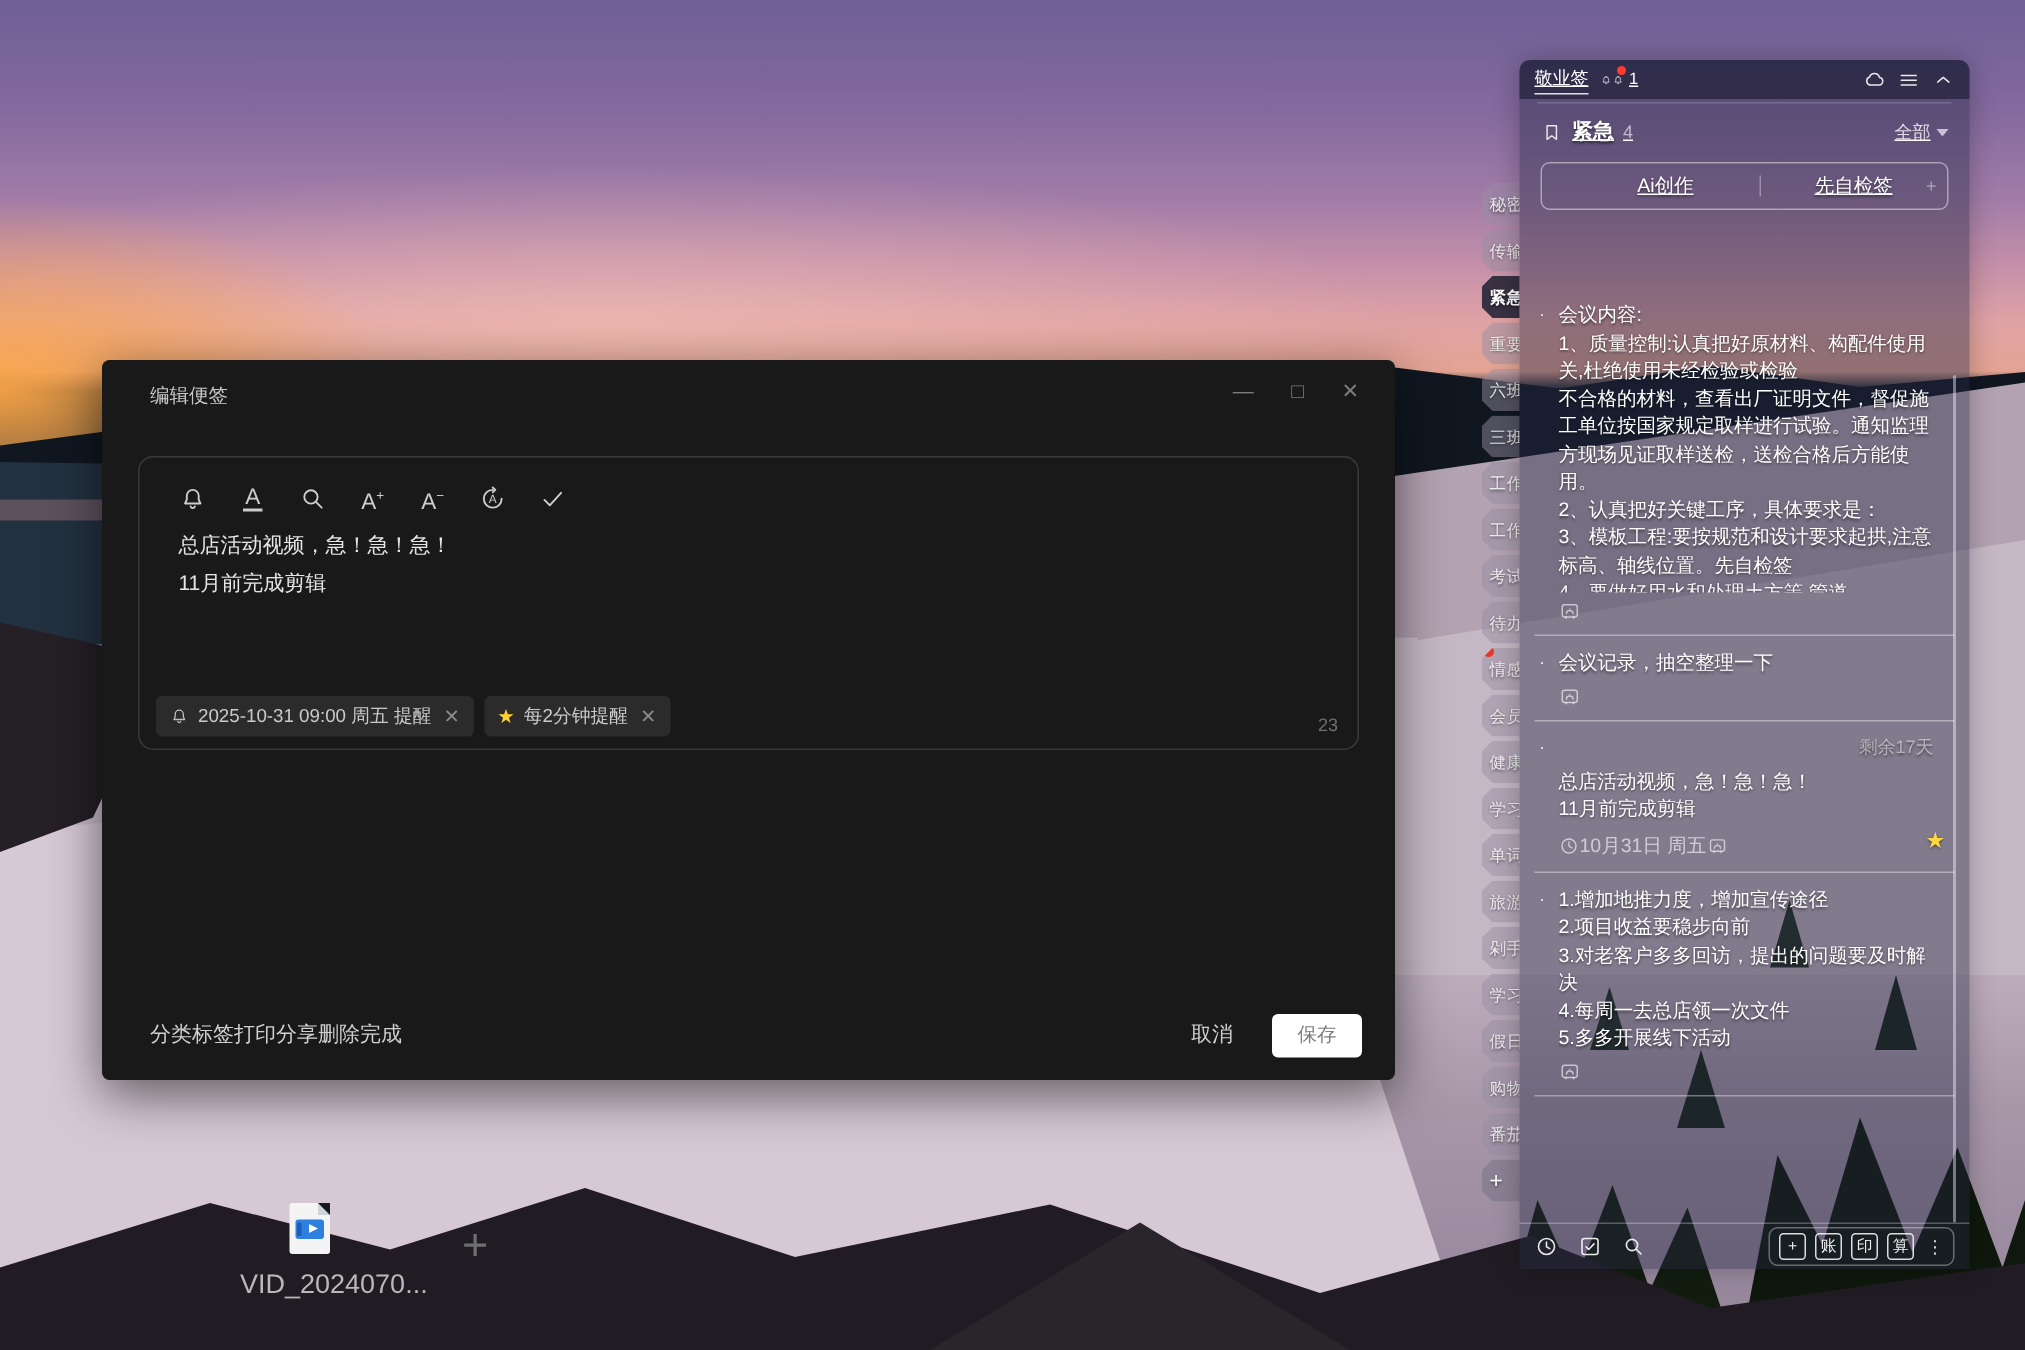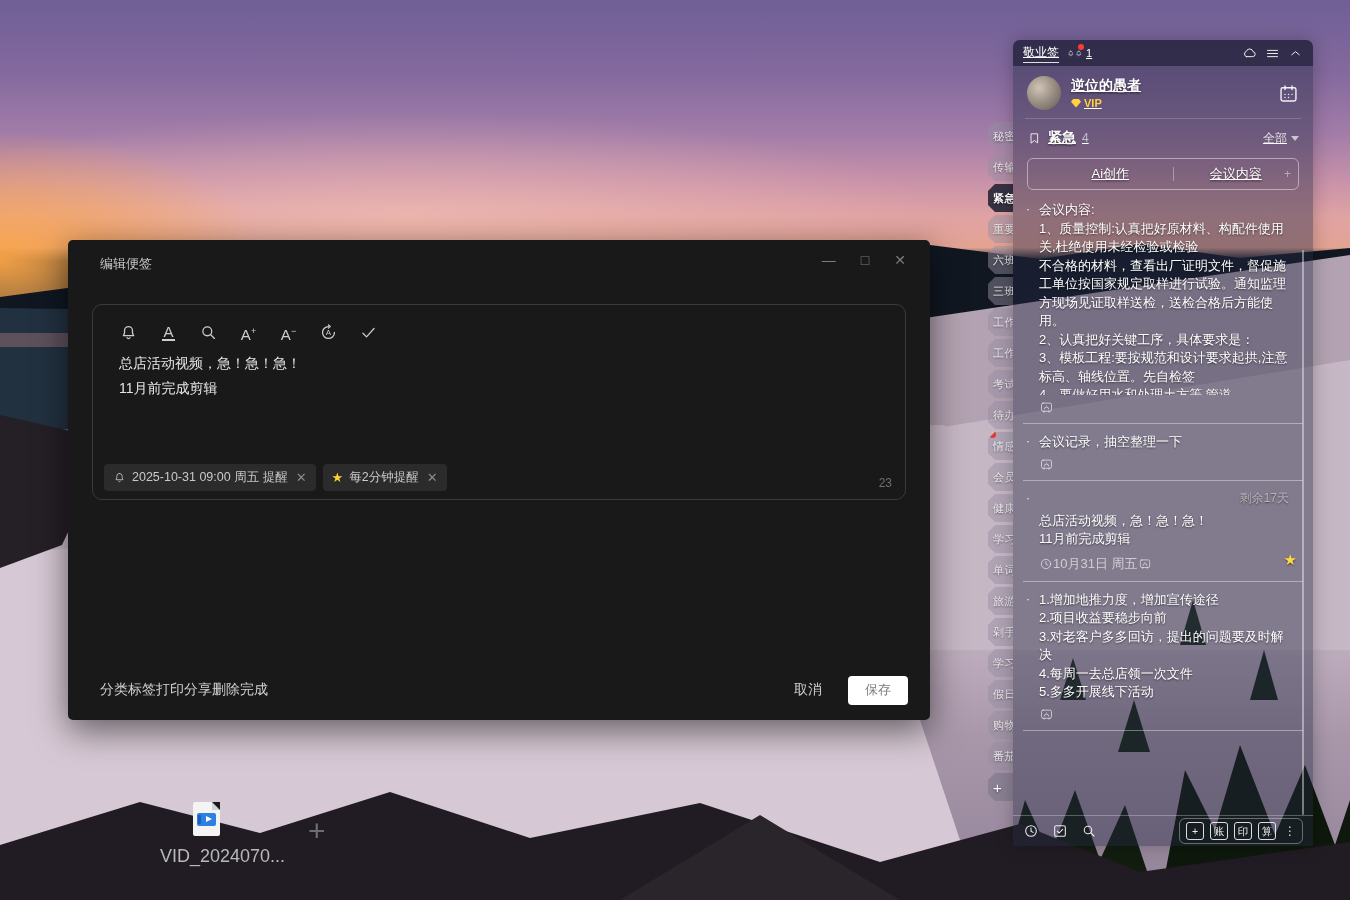--- a/index.html
+++ b/index.html
@@ -233,58 +233,41 @@
             <path d="M7 17h10a4 4 0 0 0 .6-7.96A5.5 5.5 0 0 0 7 8.5 4.5 4.5 0 0 0 7 17z"></path>
           </svg></span>
       <span class="hicon" id="hmenu"><svg viewBox="0 0 24 24" fill="none" stroke="currentColor" stroke-width="1.6" stroke-linecap="round" stroke-linejoin="round">
             <path d="M4 7h16M4 12h16M4 17h16"></path>
           </svg></span>
       <span class="hicon" id="hchev"><svg viewBox="0 0 24 24" fill="none" stroke="currentColor" stroke-width="1.6" stroke-linecap="round" stroke-linejoin="round">
             <path d="M6 14l6-5 6 5"></path>
           </svg></span>
     </div>
 
-    <div class="p-user">
-      <span class="avatar"></span>
-      <span class="uinfo">
-        <span class="uname" style="display:block">逆位的愚者</span>
-        <span class="vip">
-            <i class="vipgem"></i>
-            <span>VIP</span>
-          </span>
-      </span>
-      <span class="cal ic" id="hcal">
-          <svg viewBox="0 0 24 24" fill="none" stroke="currentColor" stroke-width="1.6" stroke-linecap="round" stroke-linejoin="round">
-            <rect x="3.5" y="5.5" width="17" height="15" rx="2"></rect>
-            <path d="M8 3.5v4M16 3.5v4"></path>
-            <path d="M8 13h.01M12 13h.01M16 13h.01M8 16.5h.01M12 16.5h.01"></path>
-          </svg>
-        </span>
-    </div>
     <div class="p-divider"></div>
 
     <div class="p-cat">
       <span class="ic micon" style="width:15px;height:15px;color:rgba(255,255,255,.85)" id="hbm">
           <svg viewBox="0 0 24 24" fill="none" stroke="currentColor" stroke-width="1.6" stroke-linecap="round" stroke-linejoin="round">
             <path d="M7 4.5h10V19l-5-3.8L7 19z"></path>
           </svg>
         </span>
       <span class="catname">紧急</span>
       <span class="catcount">4</span>
       <span class="spacer"></span>
       <span class="filter">
           <span>全部</span>
           <i class="caret"></i>
         </span>
     </div>
 
     <div class="p-actions">
       <div class="pa-half">Ai创作</div>
       <div class="pa-sep"></div>
-      <div class="pa-half">会议内容</div>
+      <div class="pa-half">先自检签</div>
       <span class="pa-mini">+</span>
     </div>
 
     <div class="p-notes" id="notes">
         <div class="note">
           <span class="bullet">·</span>
           <div class="note-line">会议内容:</div>
           <div class="note-line">1、质量控制:认真把好原材料、构配件使用</div>
           <div class="note-line">关,杜绝使用未经检验或检验</div>
           <div class="note-line">不合格的材料，查看出厂证明文件，督促施</div>

